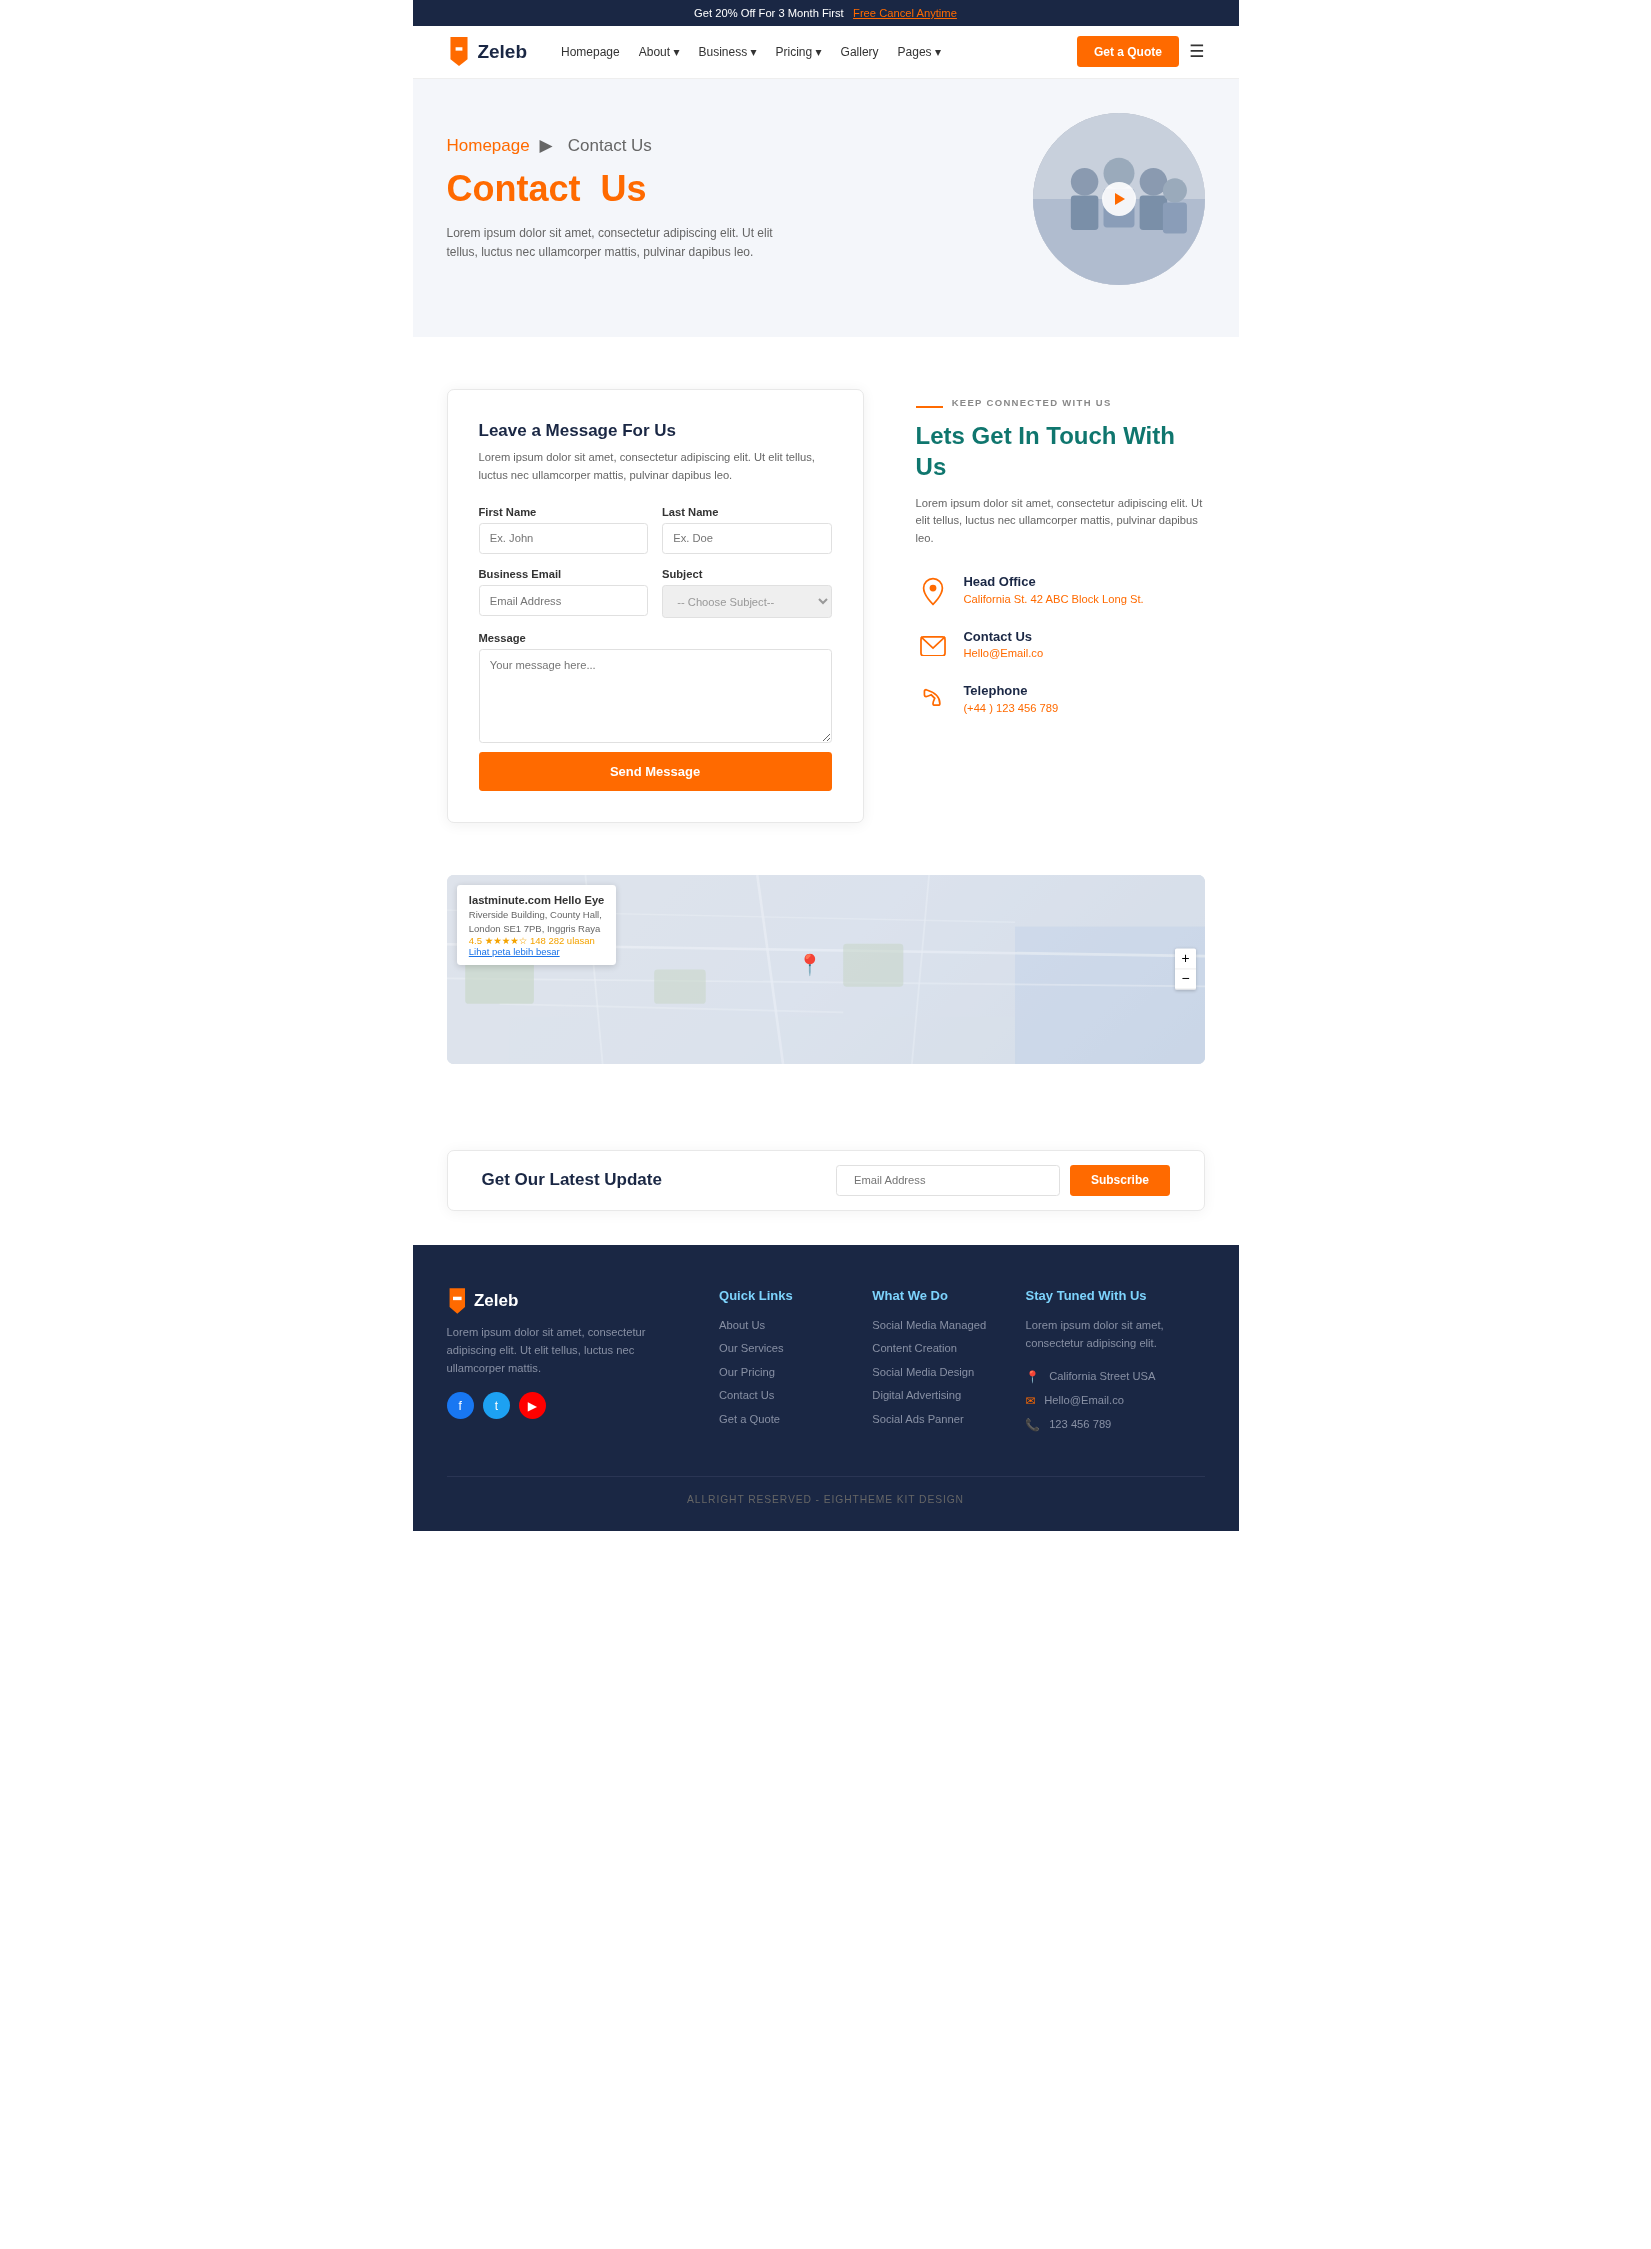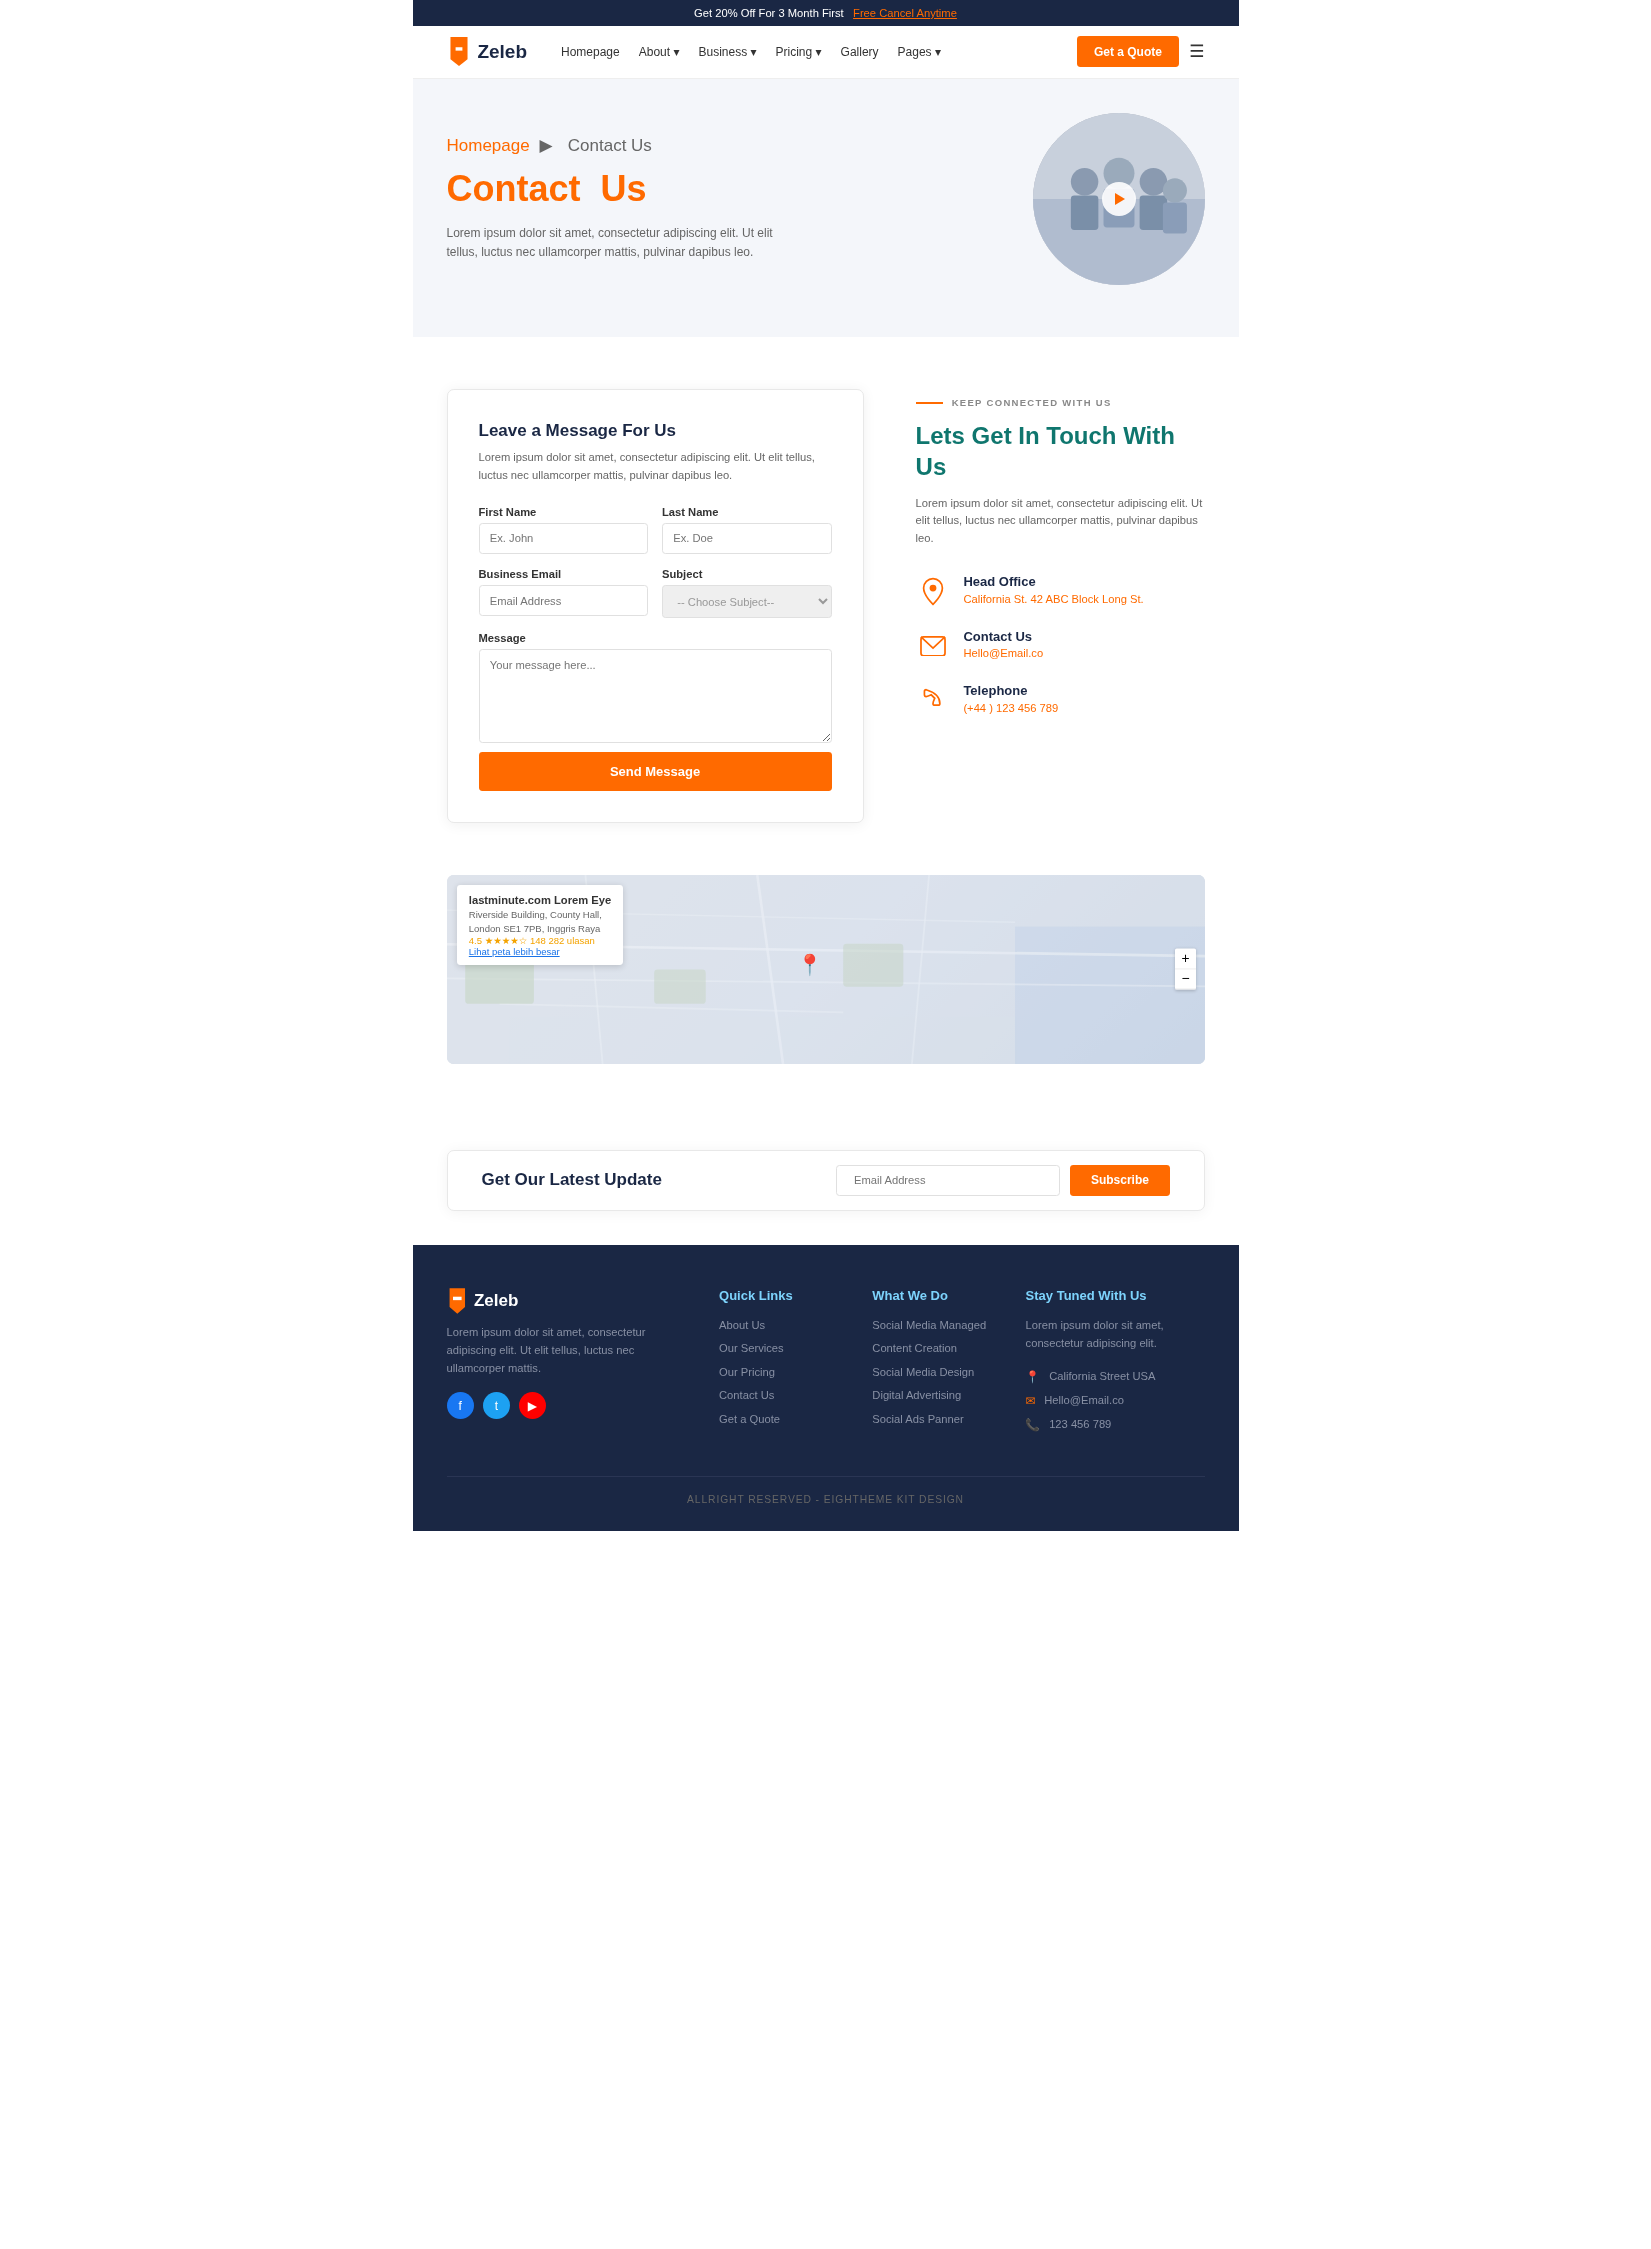--- a/index.html
+++ b/index.html
@@ -206,21 +206,21 @@
       margin-top: 8.6px;
     }
 
     
     .contact-info {
       flex: 0.9;
       padding-top: 8.6px;
     }
     .keep-connected {
       display: flex;
-      align-items: center;
+      align-items: flex-end;
       gap: 8.6px;
       margin-bottom: 12px;
     }
     .keep-connected .line {
       width: 27.5px;
       height: 1.7px;
       background: #ff6a00;
     }
     .keep-connected span {
       font-size: 9.5px;
@@ -639,21 +639,21 @@
         <line x1="600" y1="0" x2="580" y2="220" stroke="#fff" stroke-width="2" opacity="0.6"></line>
         <line x1="100" y1="150" x2="500" y2="160" stroke="#fff" stroke-width="2" opacity="0.5"></line>
         <line x1="0" y1="40" x2="700" y2="55" stroke="#fff" stroke-width="1.5" opacity="0.5"></line>
 
         <rect x="60" y="90" width="80" height="60" rx="4" fill="#c8d8b8" opacity="0.7"></rect>
         <rect x="280" y="110" width="60" height="40" rx="4" fill="#c8d8b8" opacity="0.6"></rect>
         <rect x="500" y="80" width="70" height="50" rx="4" fill="#c8d8b8" opacity="0.6"></rect>
       </svg>
       <div class="map-pin">📍</div>
       <div class="map-overlay-card">
-        <h5>lastminute.com Lorem Eye</h5>
+        <h5>lastminute.com Hello Eye</h5>
         <p>Riverside Building, County Hall,<br>London SE1 7PB, Inggris Raya</p>
         <div class="stars">
           <span>4.5</span> ★★★★☆
           <span>148 282 ulasan</span>
         </div>
         <a href="#" style="font-size:9.5px;color:#1a73e8;">Lihat peta lebih besar</a>
       </div>
       <div class="map-zoom">
         <button class="zoom-btn">+</button>
         <button class="zoom-btn">−</button>

